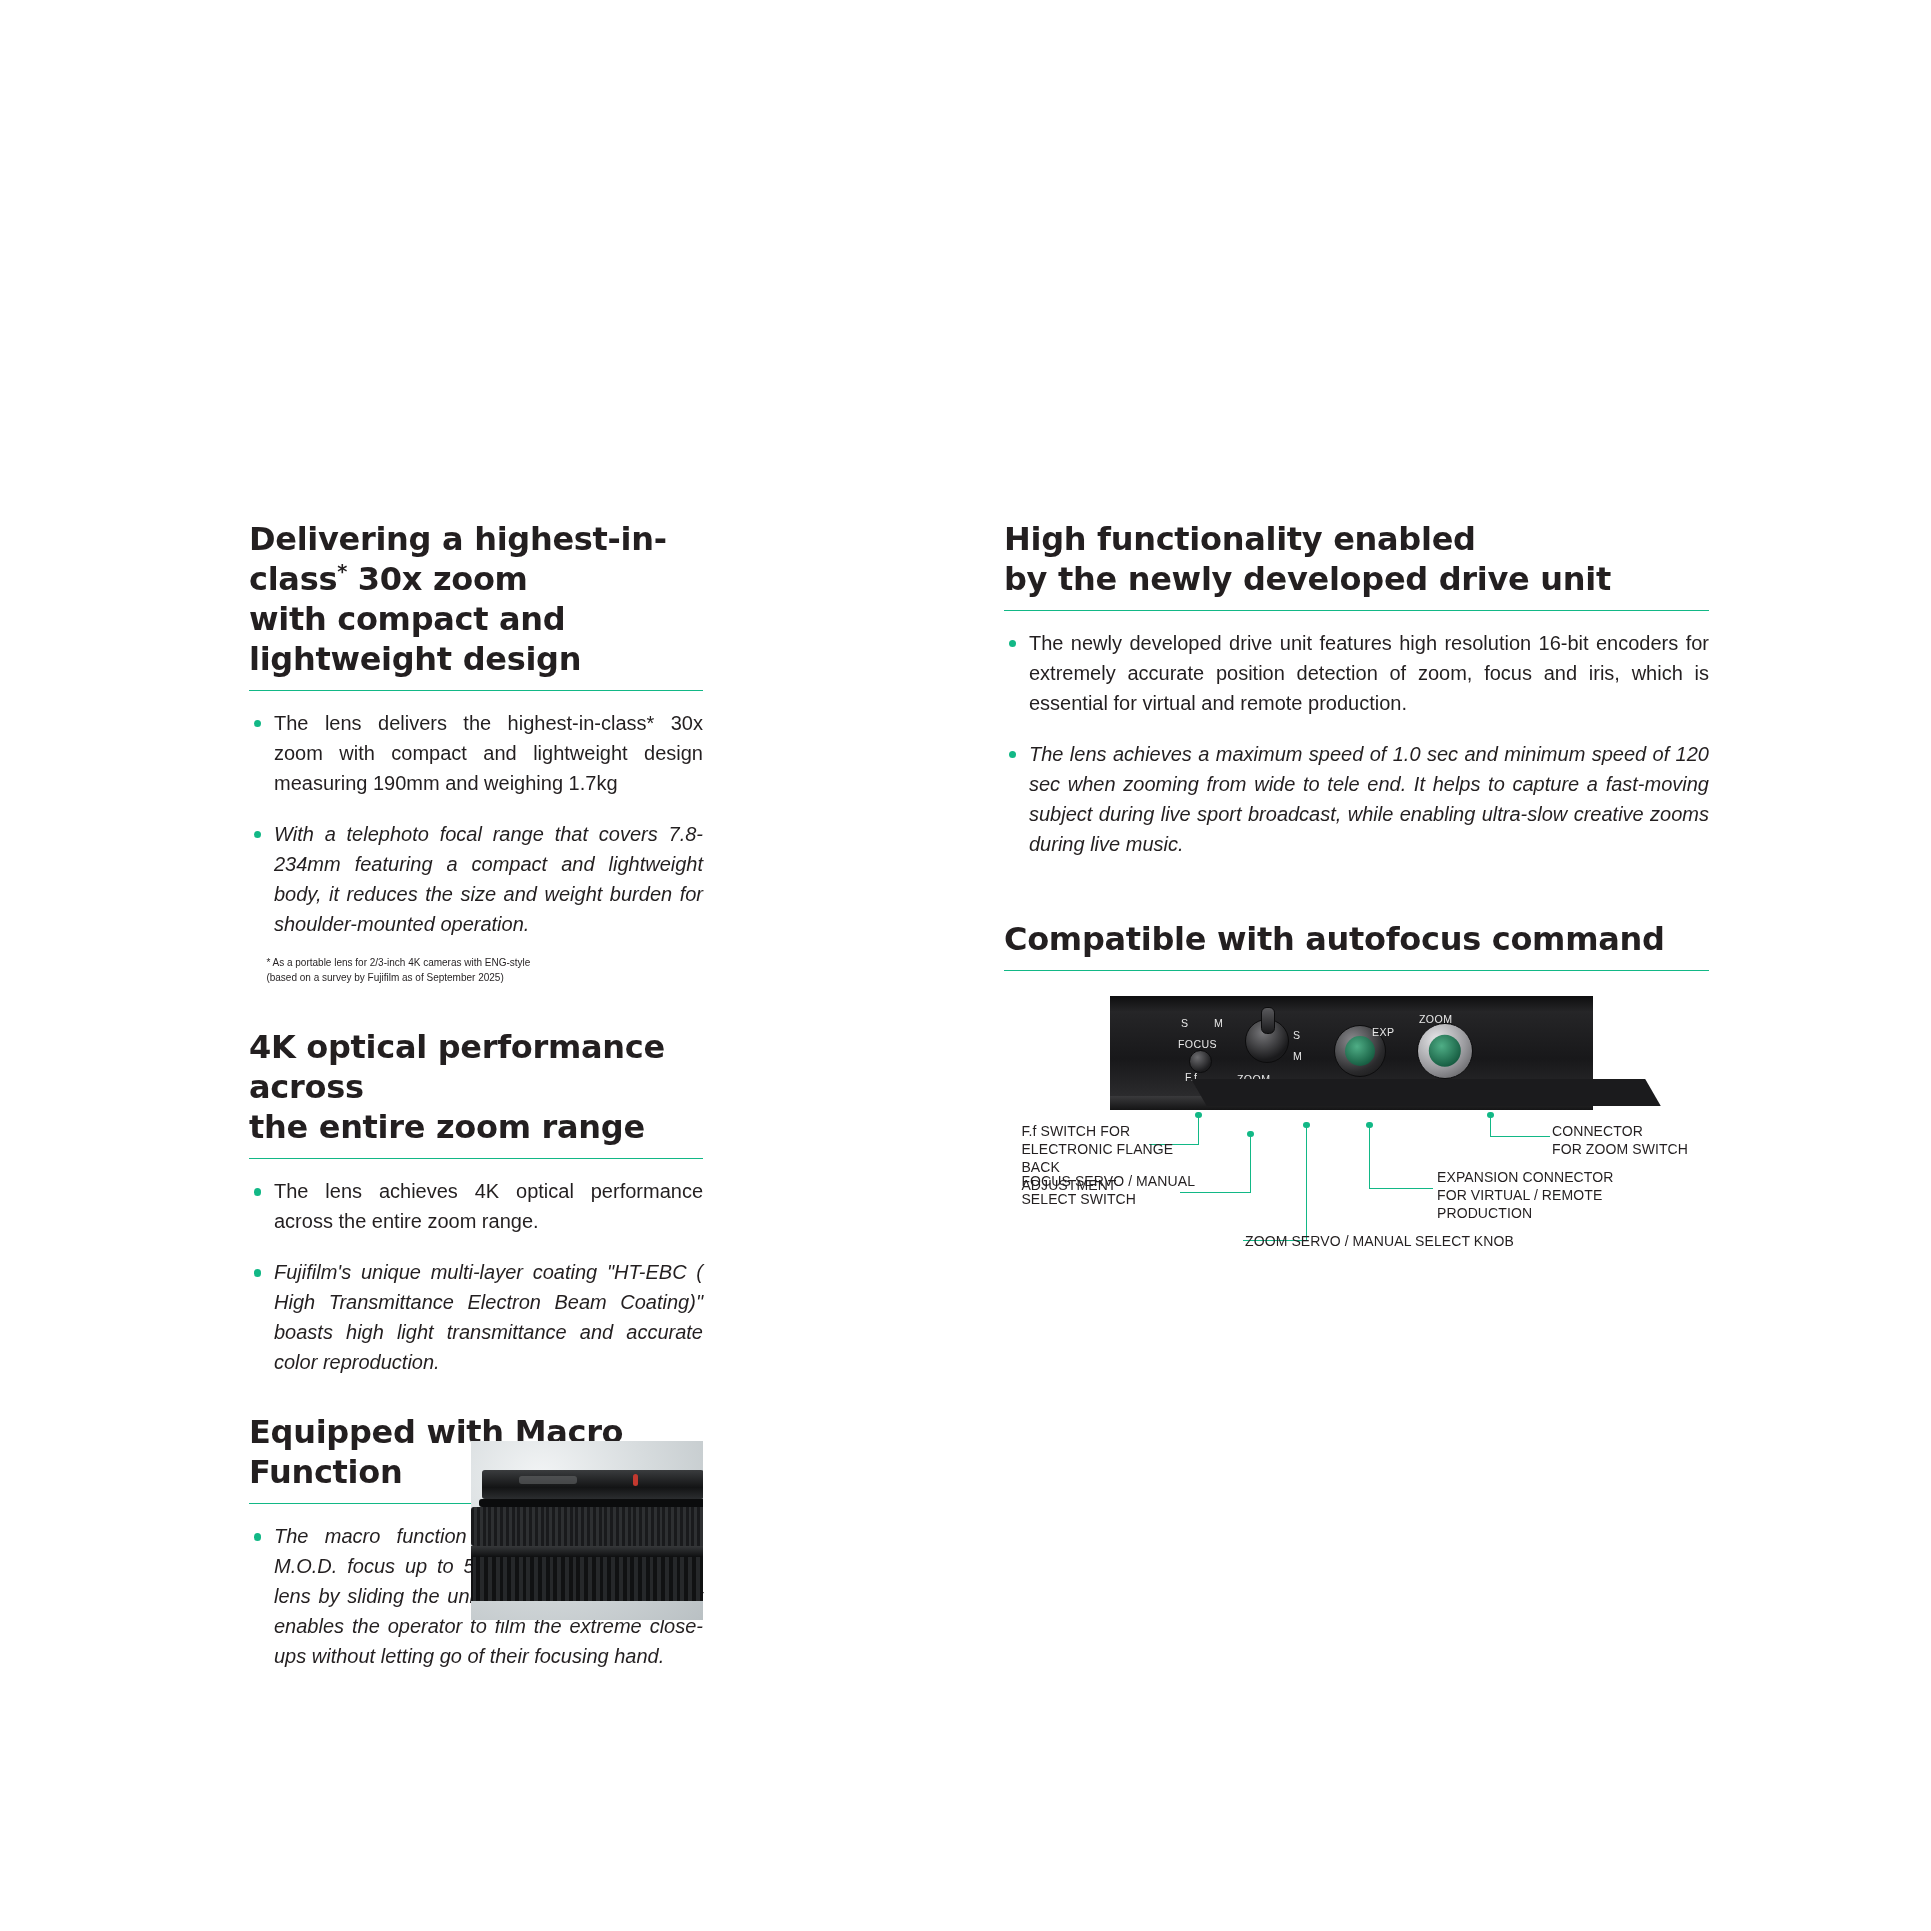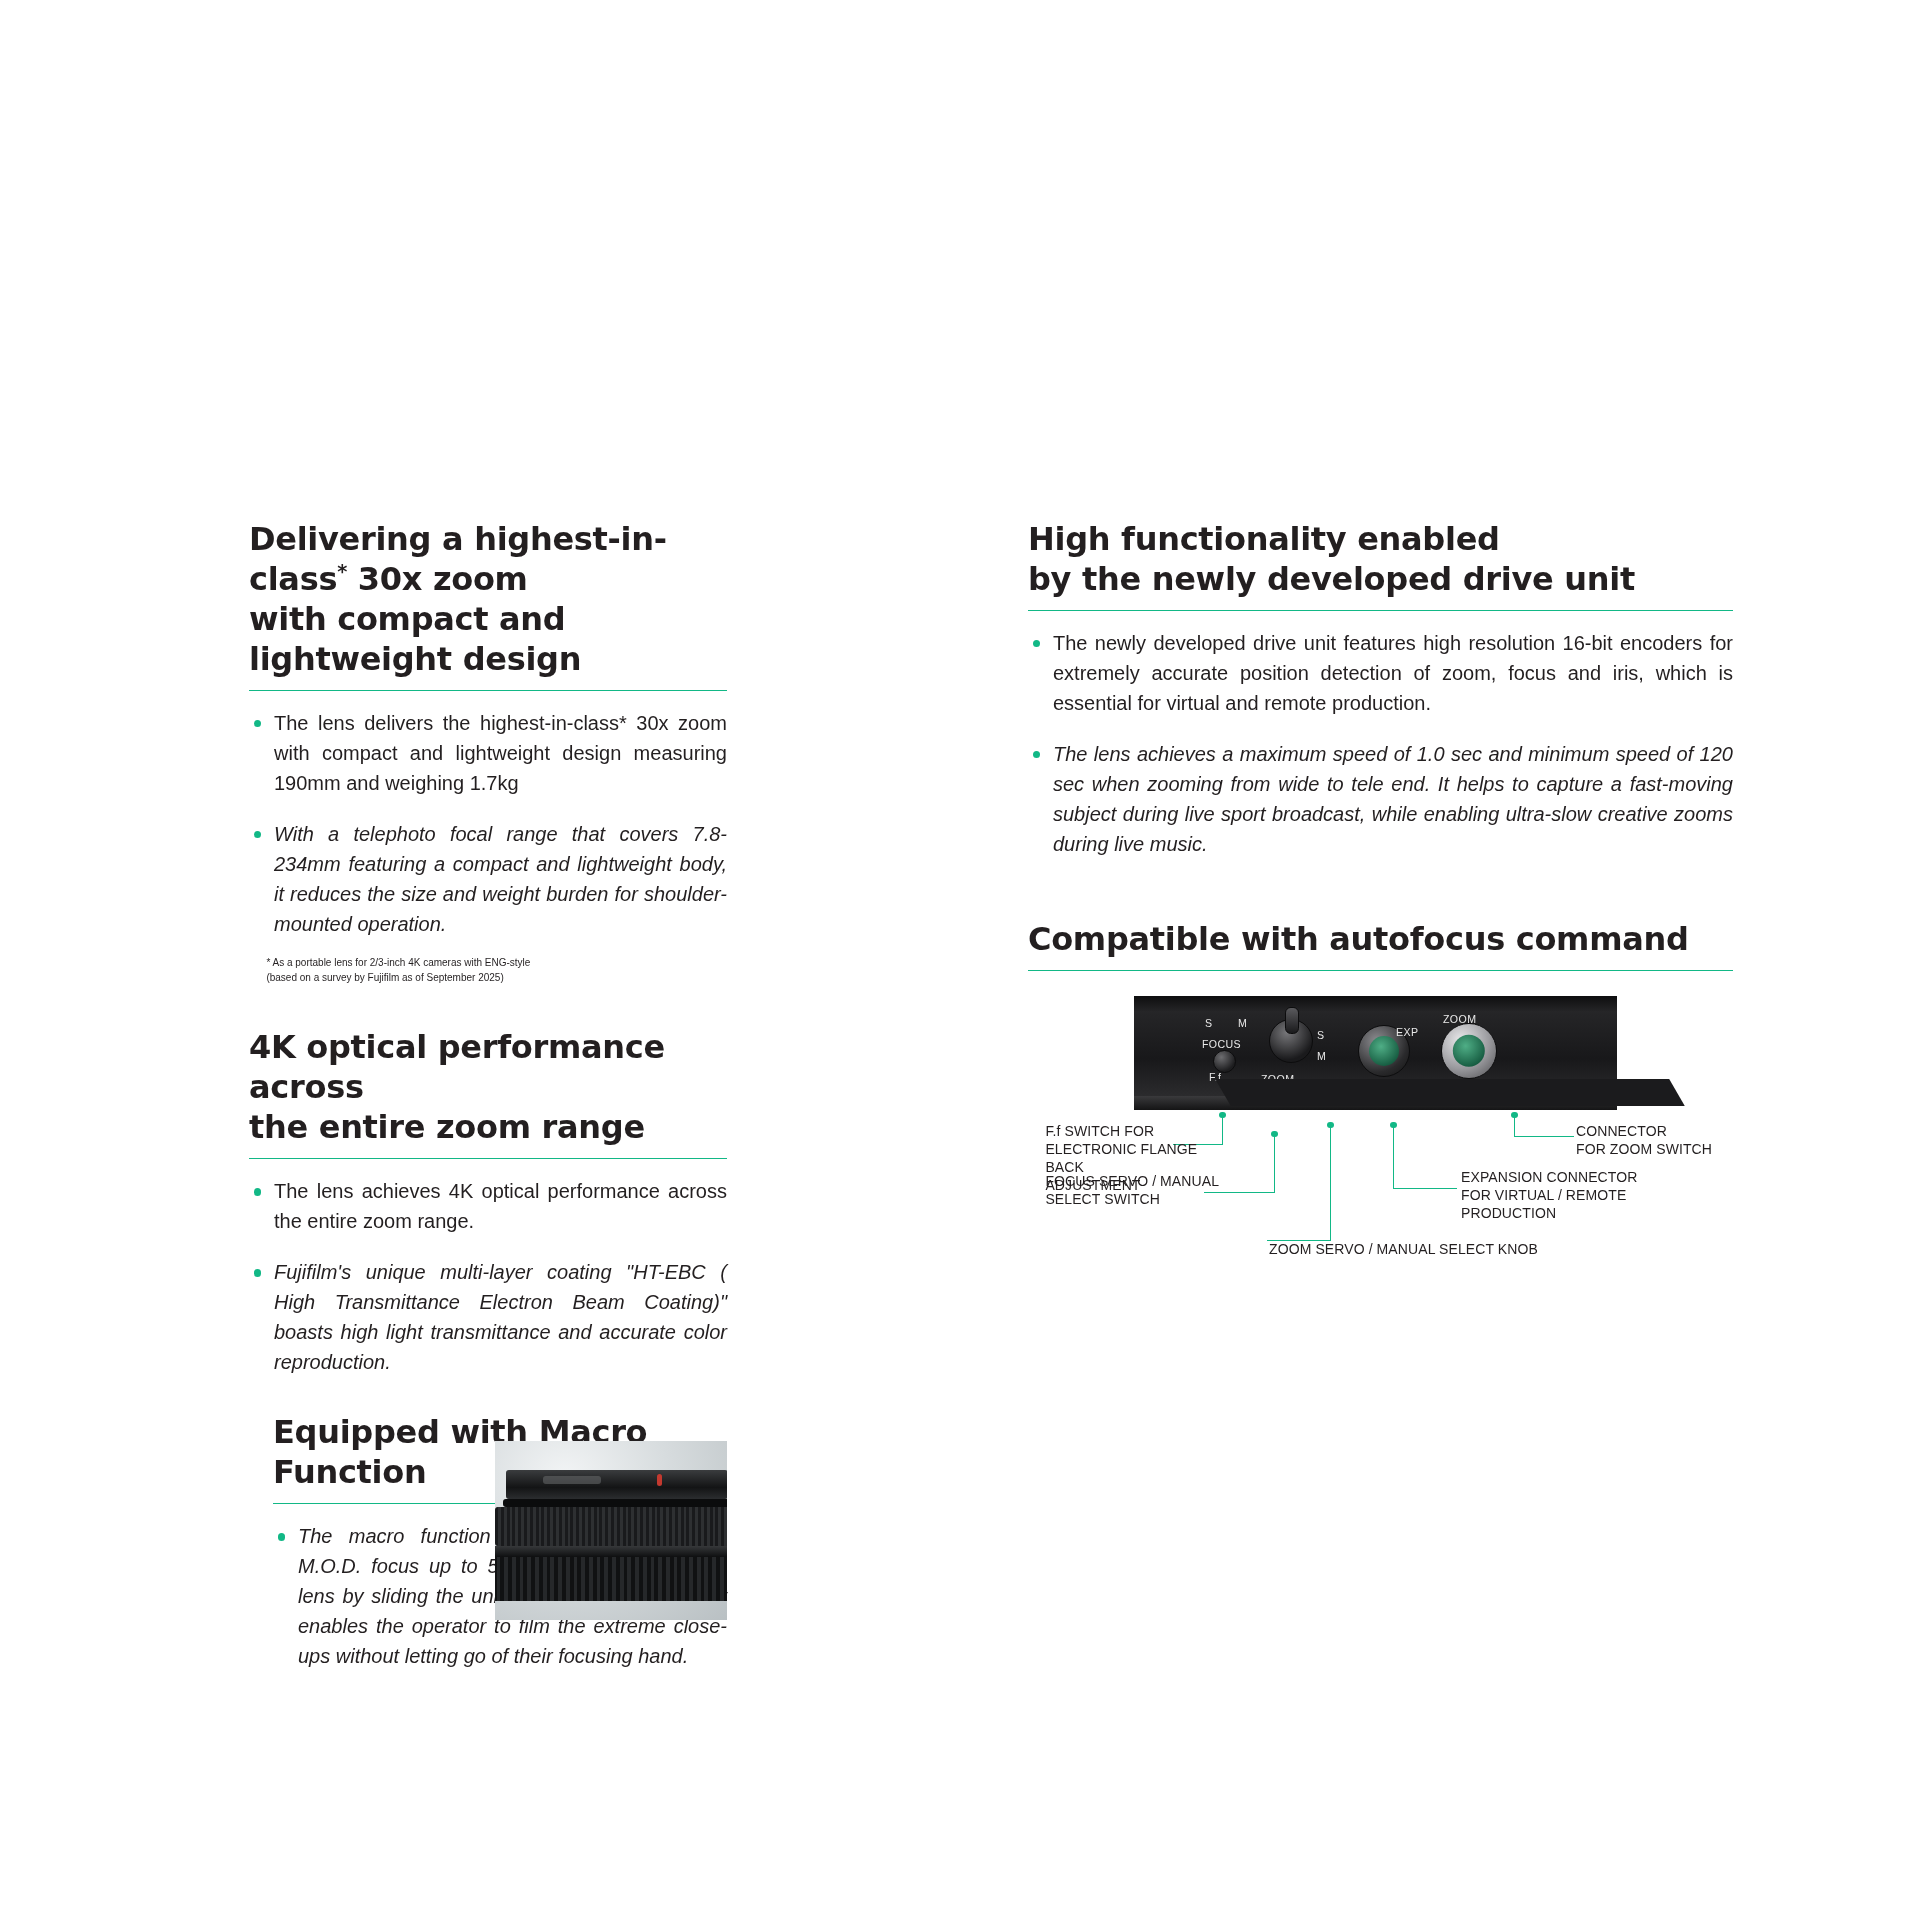--- a/index.html
+++ b/index.html
@@ -89,21 +89,21 @@
     line-height: 1.45;
     margin: 17.4px 0 0 17.4px;
     color: #231f20;
   }
   .block { margin-bottom: 0; }
   .gap-40 { height: 42px; }
   .gap-56 { height: 60px; }
   .gap-34 { height: 35px; }
 
   
-  .macro-wrap { position: relative; margin-left: 24px; }
+  .macro-wrap { position: relative; }
   .macro-img {
     position: absolute;
     right: 0;
     top: 29px;
     width: 232px;
     height: 179px;
     overflow: hidden;
     background: #cfd4d6;
   }
   .lens-photo {
@@ -345,21 +345,21 @@
             <div>F.f SWITCH FOR</div>
             <div>ELECTRONIC FLANGE BACK</div>
             <div>ADJUSTMENT</div>
           </div>
 
           <div class="callout" style="left:17.4px; top:176px; width:174px;">
             <div>FOCUS SERVO / MANUAL</div>
             <div>SELECT SWITCH</div>
           </div>
 
-          <div class="callout" style="left:241px; top:244px; width:290px;">
+          <div class="callout" style="left:241px; top:236px; width:290px;">
             <div>ZOOM SERVO / MANUAL SELECT KNOB</div>
           </div>
 
           <div class="callout" style="left:433px; top:172px; width:193px;">
             <div>EXPANSION CONNECTOR</div>
             <div>FOR VIRTUAL / REMOTE</div>
             <div>PRODUCTION</div>
           </div>
 
           <div class="callout" style="left:548px; top:126px; width:174px;">

